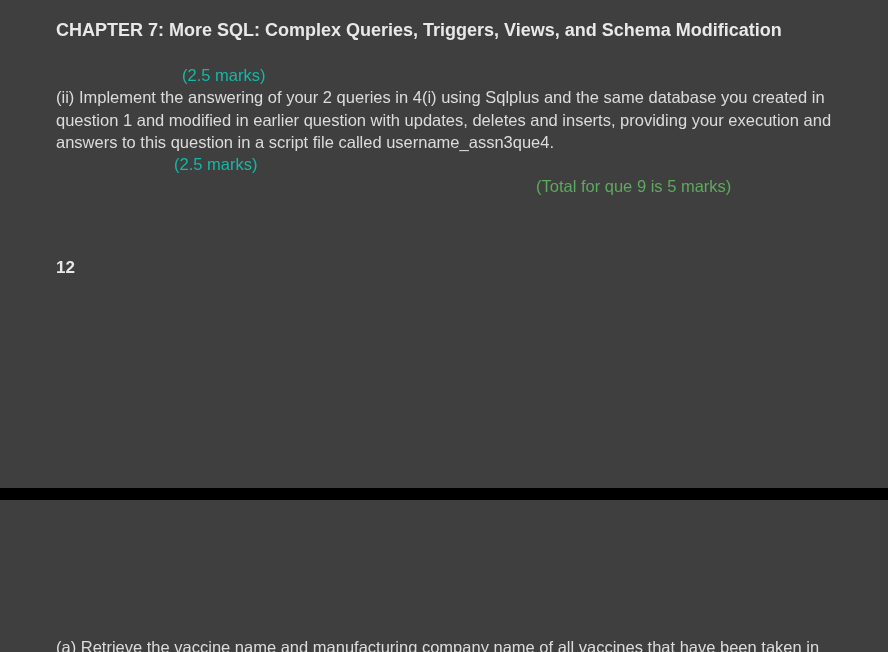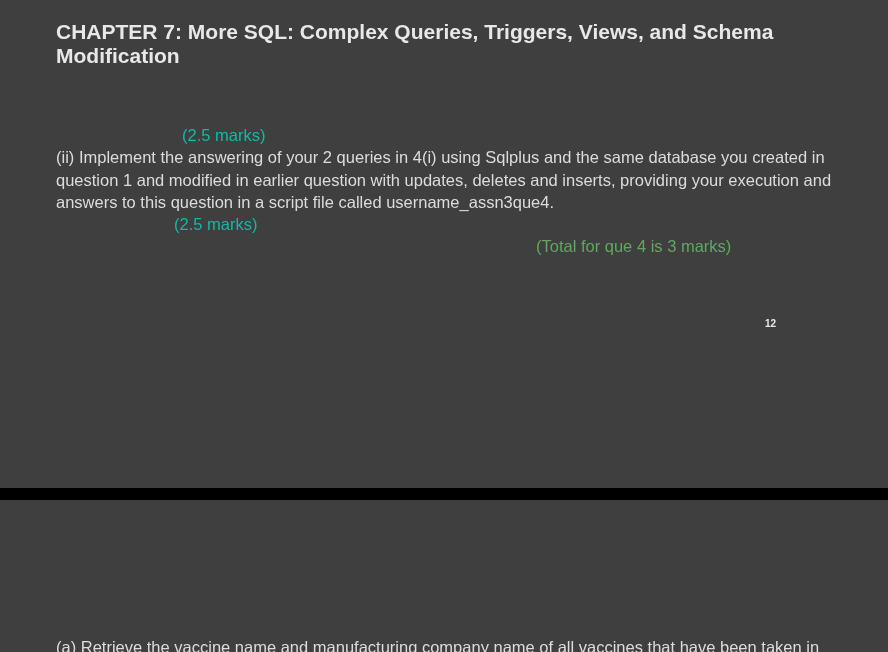--- a/index.html
+++ b/index.html
@@ -14,23 +14,23 @@
       font-family: Arial, Helvetica, sans-serif;
       color: #dcdcdc;
       overflow: hidden;
     }
     .page-top {
       padding: 20px 56px 0 56px;
       height: 400px;
     }
     .chapter-title {
       font-weight: bold;
-      font-size: 21px;
+      font-size: 18px;
       color: #e8e8e8;
-      margin-bottom: 56px;
+      margin-bottom: 23px;
     }
     .question-block {
       font-size: 16.5px;
       line-height: 1.35;
       color: #dcdcdc;
     }
     .q-bold {
       font-weight: bold;
     }
     .marks-red {
@@ -40,23 +40,23 @@
       padding-left: 126px;
     }
     .indent-2 {
       padding-left: 118px;
     }
     .total-line {
       color: #5fa85f;
       padding-left: 480px;
     }
     .page-number {
-      text-align: right;
+      text-align: left;
       font-weight: bold;
-      font-size: 10px;
+      font-size: 17px;
       color: #e8e8e8;
       padding-right: 56px;
       margin-top: 60px;
     }
     .divider {
       width: 100%;
       height: 12px;
       background: #000;
       margin-top: 88px;
     }
@@ -70,21 +70,21 @@
 </head>
 <body>
 
 <div class="page-top">
   <div class="chapter-title">CHAPTER 7: More SQL: Complex Queries, Triggers, Views, and Schema Modification</div>
 
   <div class="question-block">
     <div class="marks-red indent-1">(2.5 marks)</div>
     <div>(ii) Implement the answering of your 2 queries in 4(i) using Sqlplus and the same database you created in question 1 and modified in earlier question with updates, deletes and inserts, providing your execution and answers to this question in a script file called username_assn3que4.</div>
     <div class="marks-red indent-2">(2.5 marks)</div>
-    <div class="total-line">(Total for que 4 is 3 marks)</div>
+    <div class="total-line">(Total for que 9 is 5 marks)</div>
   </div>
 
   <div class="page-number">12</div>
 </div>
 
 <div class="divider"></div>
 
 <div class="page-bottom">
   <div>(a)  Retrieve the vaccine name and manufacturing company name of all vaccines that have been taken in at least 2 doses.</div>
 

